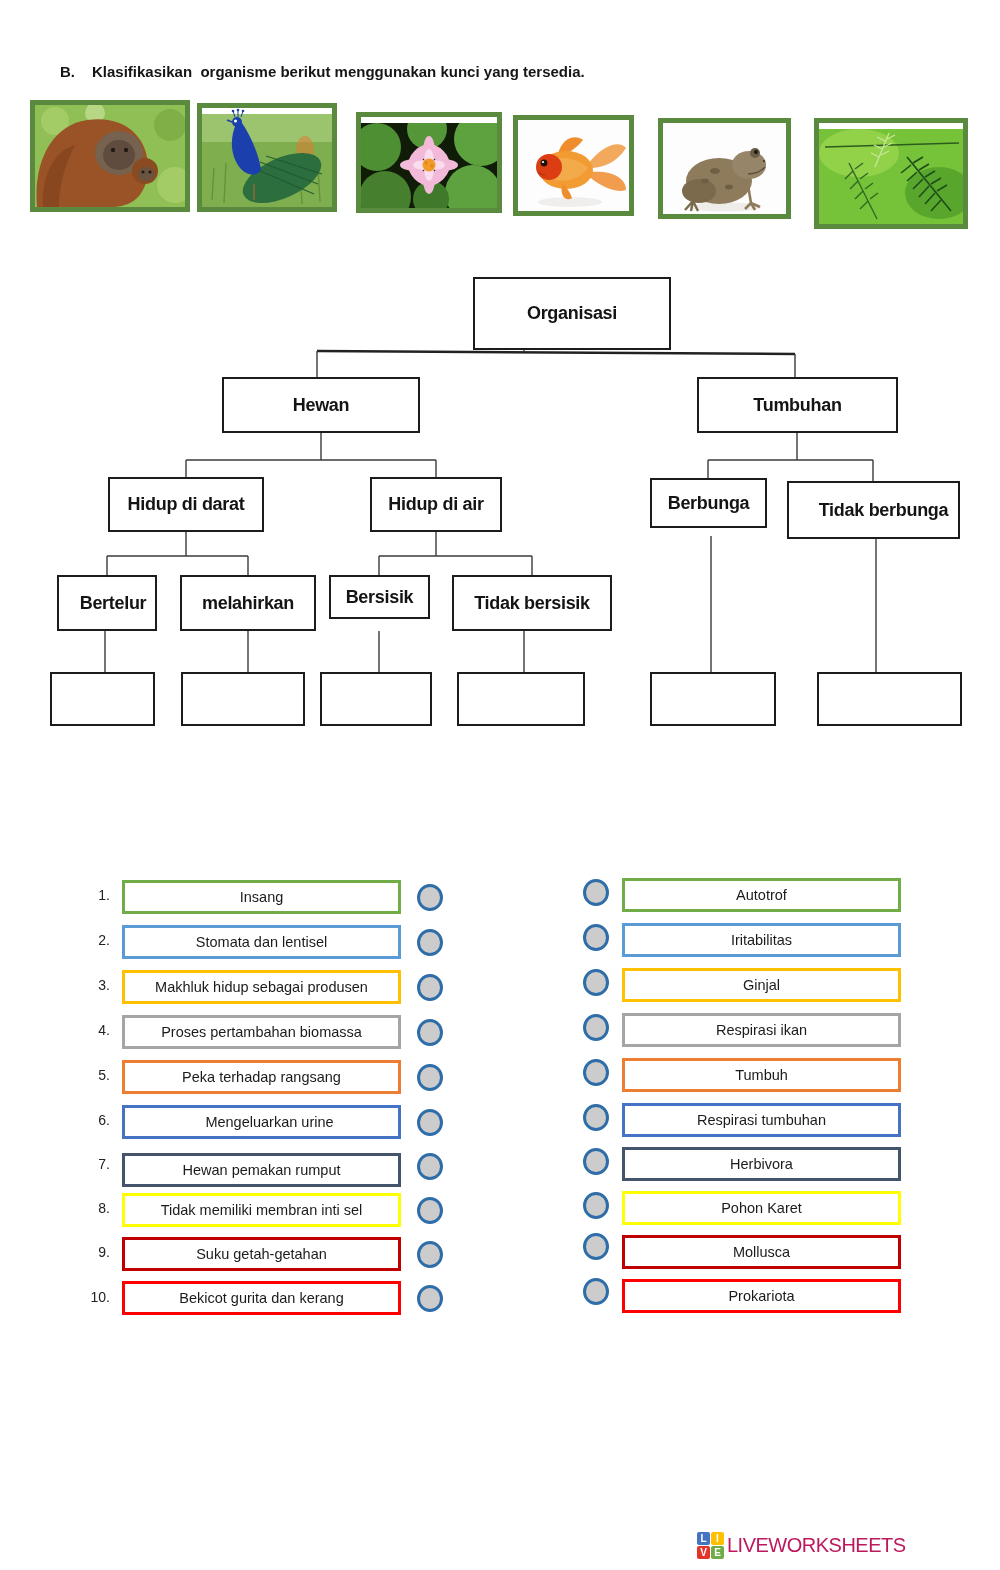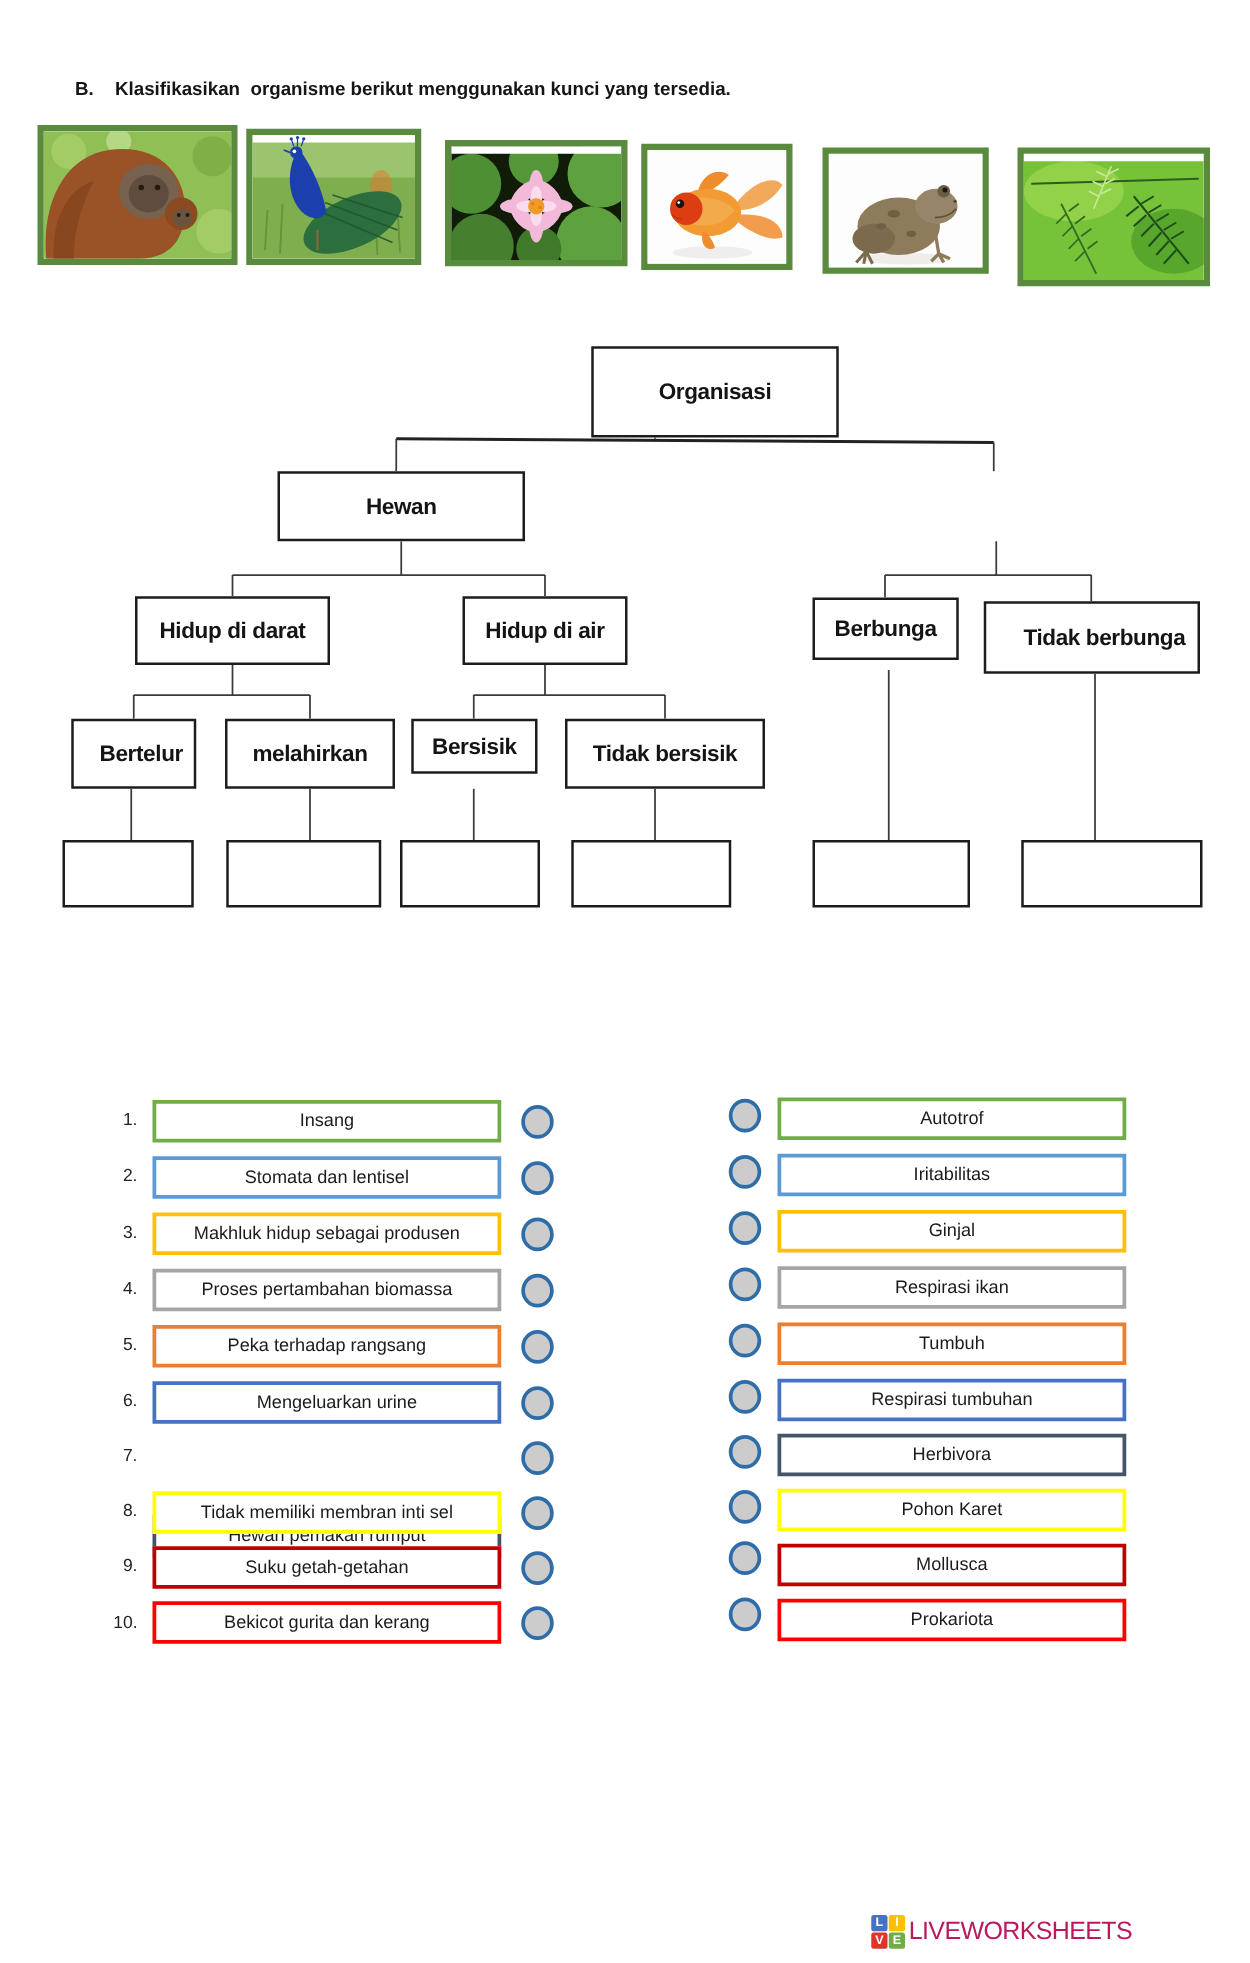--- a/index.html
+++ b/index.html
@@ -233,20 +233,21 @@
         <path d="M248,371 V412"></path>
       <path d="M379,371 V412"></path>
         <path d="M524,371 V412"></path>
       <path d="M711,276 V412"></path>
         <path d="M876,279 V412"></path>
     </g>
   </svg>
 
   <div class="tbox" style="left:425px;top:277px;width:198px;height:73px;margin-left:48px;">Organisasi</div>
   <div class="tbox" style="left:222px;top:377px;width:198px;height:56px;">Hewan</div>
+  <div class="tbox" style="left:697px;top:377px;width:201px;height:56px;">Tumbuhan</div>
   <div class="tbox" style="left:108px;top:477px;width:156px;height:55px;">Hidup di darat</div>
   <div class="tbox" style="left:370px;top:477px;width:132px;height:55px;">Hidup di air</div>
   <div class="tbox" style="left:650px;top:478px;width:117px;height:50px;">Berbunga</div>
   <div class="tbox" style="left:787px;top:481px;width:173px;height:58px;padding-left:20px;">Tidak berbunga</div>
   <div class="tbox" style="left:57px;top:575px;width:100px;height:56px;padding-left:12px;">Bertelur</div>
   <div class="tbox" style="left:180px;top:575px;width:136px;height:56px;">melahirkan</div>
   <div class="tbox" style="left:329px;top:575px;width:101px;height:44px;">Bersisik</div>
   <div class="tbox" style="left:452px;top:575px;width:160px;height:56px;">Tidak bersisik</div>
   <div class="tbox thin" style="left:50px;top:672px;width:105px;height:54px;"></div>
   <div class="tbox thin" style="left:181px;top:672px;width:124px;height:54px;"></div>
@@ -310,21 +311,21 @@
   <div class="mbox lbox" style="top: 1105px; border-color: rgb(68, 114, 196); padding-left: 16px;">
       <span>Mengeluarkan urine</span>
     </div>
   <div class="dot ldot" style="top:1109px"></div>
   <div class="dot rdot" style="top:1104px"></div>
   <div class="mbox rbox" style="top: 1103px; border-color: rgb(68, 114, 196);">
       <span>Respirasi tumbuhan</span>
     </div>
 
   <span class="qnum" style="top:1156px">7.</span>
-  <div class="mbox lbox" style="top: 1212px; border-color: rgb(68, 84, 106); text-align: center;">
+  <div class="mbox lbox" style="top: 1153px; border-color: rgb(68, 84, 106); text-align: center;">
       <span>Hewan pemakan rumput</span>
     </div>
   <div class="dot ldot" style="top:1153px"></div>
   <div class="dot rdot" style="top:1148px"></div>
   <div class="mbox rbox" style="top: 1147px; border-color: rgb(68, 84, 106);">
       <span>Herbivora</span>
     </div>
 
   <span class="qnum" style="top:1200px">8.</span>
   <div class="mbox lbox" style="top: 1193px; border-color: rgb(255, 255, 0);">

